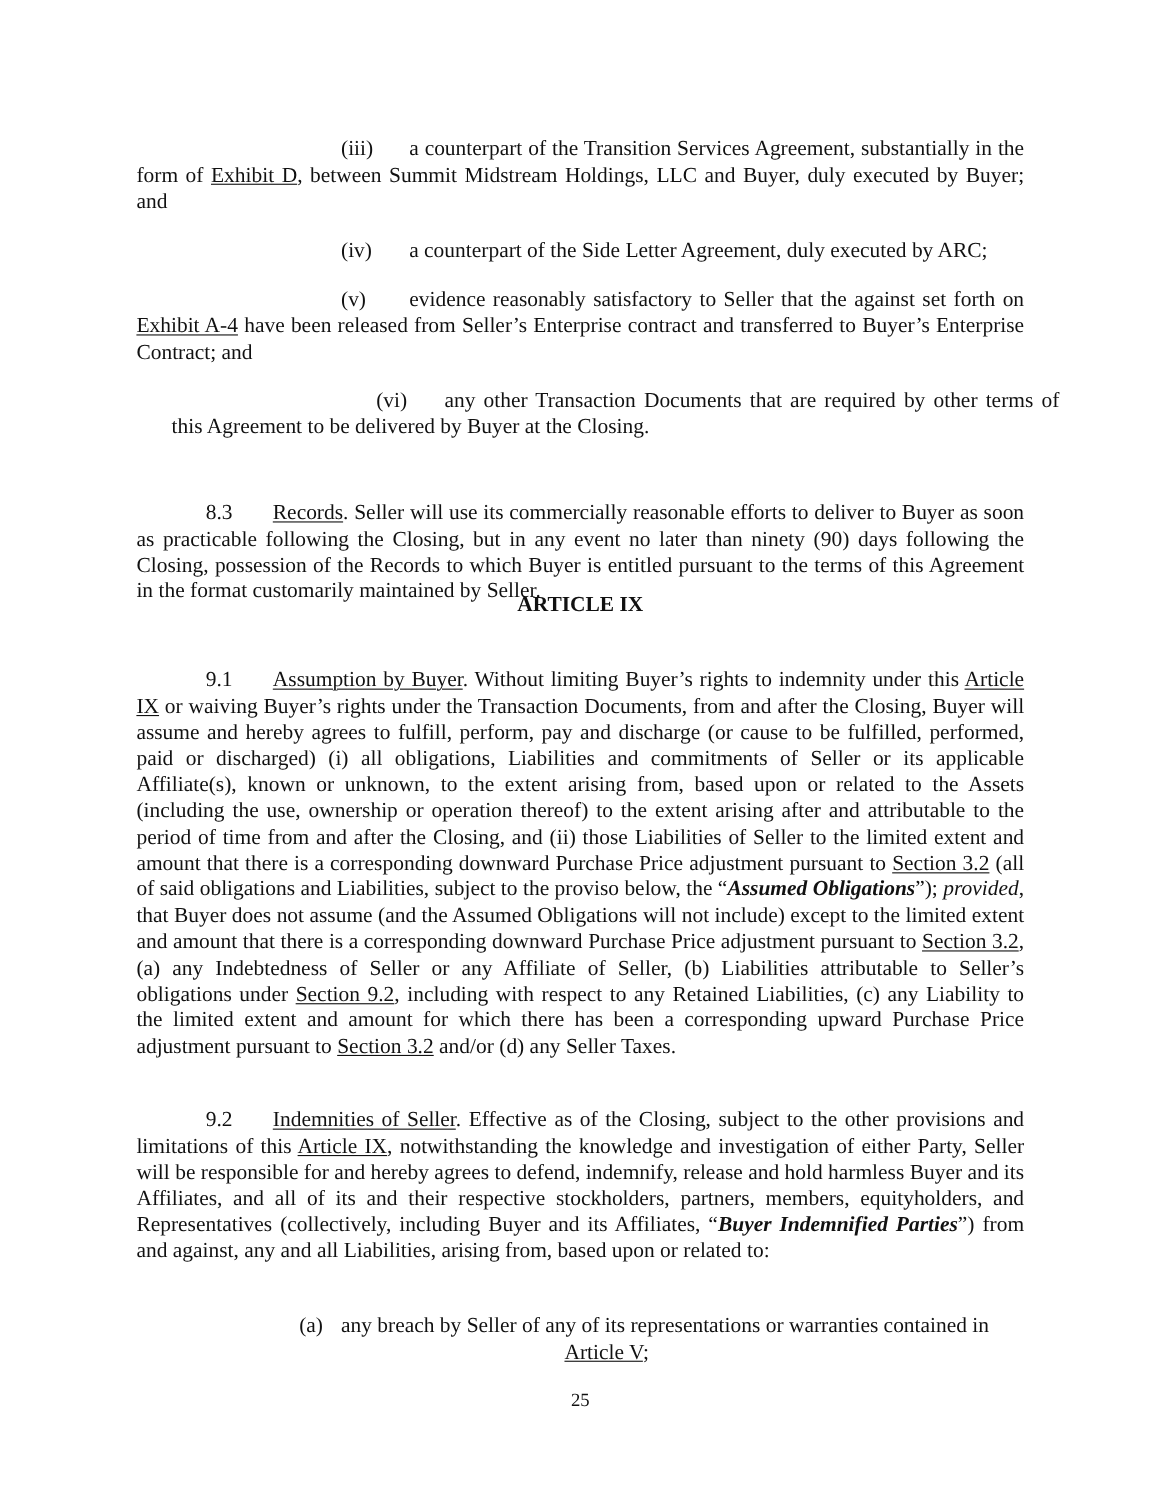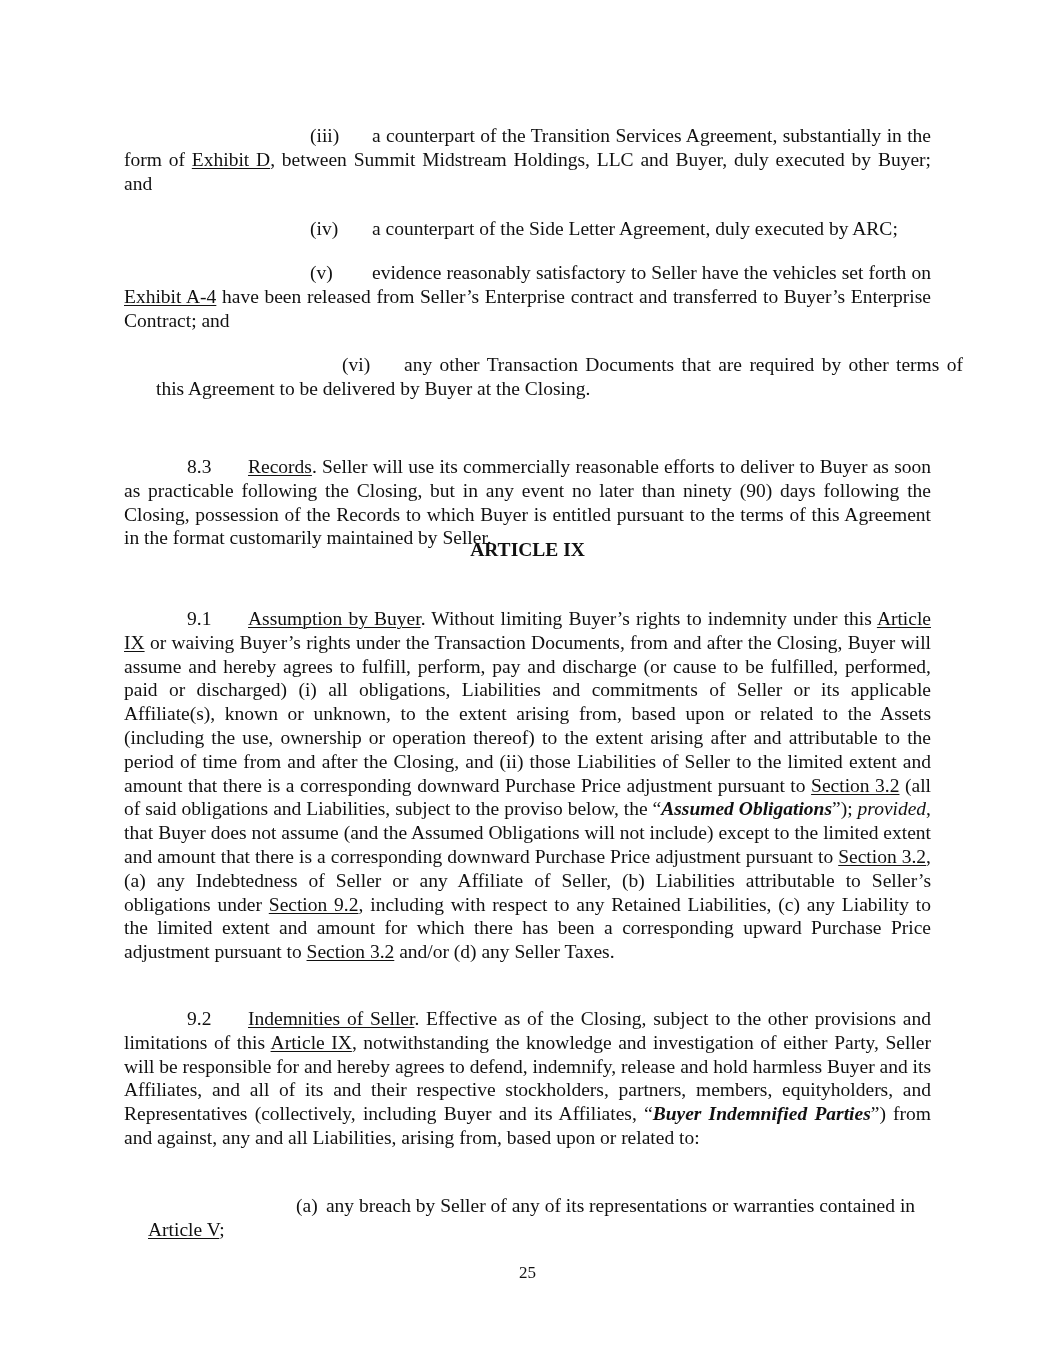--- a/index.html
+++ b/index.html
@@ -33,42 +33,42 @@
 
   <p class="p last-left" style="top:217px;">
     <span style="display:inline-block;width:186px;"></span><span class="num" style="width:62px;">(iv)</span><span><span>a counterpart of the Side Letter Agreement, duly executed by ARC;</span></span>
   </p>
 
   <p class="p last-left" style="top:124px;">
     <span style="display:inline-block;width:186px;"></span><span class="num" style="width:62px;">(iii)</span><span><span>a counterpart of the Transition Services Agreement, substantially in the form of </span><span class="u">Exhibit D</span><span>, between Summit Midstream Holdings, LLC and Buyer, duly executed by Buyer; and</span></span>
   </p>
 
   <p class="p last-left" style="top:261px;">
-    <span style="display:inline-block;width:186px;"></span><span class="num" style="width:62px;">(v)</span><span><span>evidence reasonably satisfactory to Seller have the vehicles set forth on </span><span class="u">Exhibit A-4</span><span> have been released from Seller’s Enterprise contract and transferred to Buyer’s Enterprise Contract; and</span></span>
+    <span style="display:inline-block;width:186px;"></span><span class="num" style="width:62px;">(v)</span><span><span>evidence reasonably satisfactory to Seller that the against set forth on </span><span class="u">Exhibit A-4</span><span> have been released from Seller’s Enterprise contract and transferred to Buyer’s Enterprise Contract; and</span></span>
   </p>
 
   <p class="p last-left" style="top:353px;margin-left:32px;">
     <span style="display:inline-block;width:186px;"></span><span class="num" style="width:62px;">(vi)</span><span><span>any other Transaction Documents that are required by other terms of this Agreement to be delivered by Buyer at the Closing.</span></span>
   </p>
 
   <p class="p last-left" style="top:422px;margin-top:33px;">
     <span style="display:inline-block;width:63px;"></span><span class="num" style="width:61px;">8.3</span><span class="u">Records</span><span>. Seller will use its commercially reasonable efforts to deliver to Buyer as soon as practicable following the Closing, but in any event no later than ninety (90) days following the Closing, possession of the Records to which Buyer is entitled pursuant to the terms of this Agreement in the format customarily maintained by Seller.</span>
   </p>
 
   <p class="heading" style="top:538px;">ARTICLE IX</p>
 
   <p class="p last-left" style="top:607px;">
     <span style="display:inline-block;width:63px;"></span><span class="num" style="width:61px;">9.1</span><span class="u">Assumption by Buyer</span><span><span>. Without limiting Buyer’s rights to indemnity under this </span><span class="u">Article IX</span><span> or waiving Buyer’s rights under the Transaction Documents, from and after the Closing, Buyer will assume and hereby agrees to fulfill, perform, pay and discharge (or cause to be fulfilled, performed, paid or discharged) (i) all obligations, Liabilities and commitments of Seller or its applicable Affiliate(s), known or unknown, to the extent arising from, based upon or related to the Assets (including the use, ownership or operation thereof) to the extent arising after and attributable to the period of time from and after the Closing, and (ii) those Liabilities of Seller to the limited extent and amount that there is a corresponding downward Purchase Price adjustment pursuant to </span><span class="u">Section 3.2</span><span> (all of said obligations and Liabilities, subject to the proviso below, the “</span><span class="bi">Assumed Obligations</span><span>”); </span><span class="i">provided</span><span>, that Buyer does not assume (and the Assumed Obligations will not include) except to the limited extent and amount that there is a corresponding downward Purchase Price adjustment pursuant to </span><span class="u">Section 3.2</span><span>, (a) any Indebtedness of Seller or any Affiliate of Seller, (b) Liabilities attributable to Seller’s obligations under </span><span class="u">Section 9.2</span><span>, including with respect to any Retained Liabilities, (c) any Liability to the limited extent and amount for which there has been a corresponding upward Purchase Price adjustment pursuant to </span><span class="u">Section 3.2</span><span> and/or (d) any Seller Taxes.</span></span>
   </p>
 
   <p class="p last-left" style="top:1007px;font-family:Liberation Serif, serif;">
     <span style="display:inline-block;width:63px;"></span><span class="num" style="width:61px;">9.2</span><span class="u">Indemnities of Seller</span><span><span>. Effective as of the Closing, subject to the other provisions and limitations of this </span><span class="u">Article IX</span><span>, notwithstanding the knowledge and investigation of either Party, Seller will be responsible for and hereby agrees to defend, indemnify, release and hold harmless Buyer and its Affiliates, and all of its and their respective stockholders, partners, members, equityholders, and Representatives (collectively, including Buyer and its Affiliates, “</span><span class="bi">Buyer Indemnified Parties</span><span>”) from and against, any and all Liabilities, arising from, based upon or related to:</span></span>
   </p>
 
-  <p class="p" style="top:1194px; text-align:center; white-space:nowrap;">
+  <p class="p" style="top:1194px; text-align:left; white-space:nowrap;">
     <span style="display:inline-block;width:148px;"></span><span class="num" style="width:38px;">(a)</span><span>any breach by Seller of any of its representations or warranties contained in</span>
   </p>
-  <p class="p" style="top:1218px; left:148px; text-align:left;">
+  <p class="p" style="top:1218px; left:148px; text-align:center;">
     <span class="u">Article V</span><span>;</span>
   </p>
 
   <div class="pageno">25</div>
 </div>
 
 </body></html>

